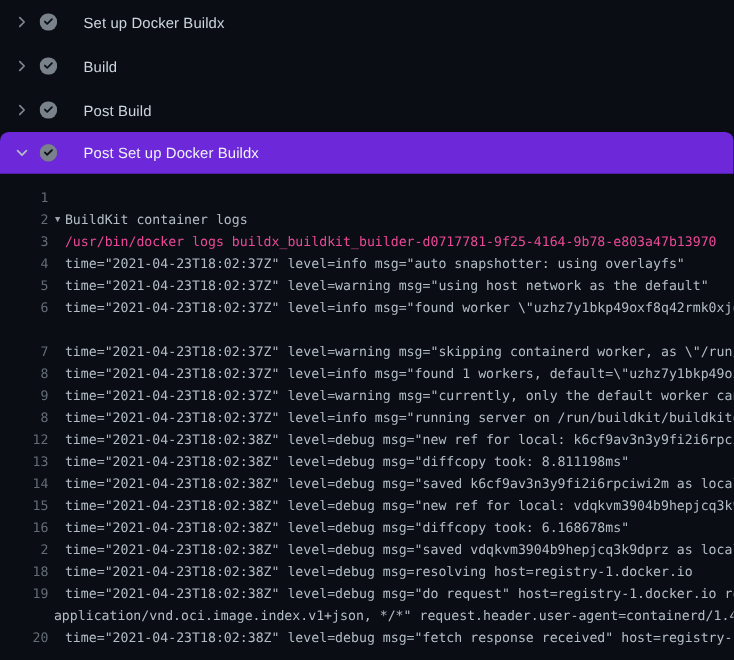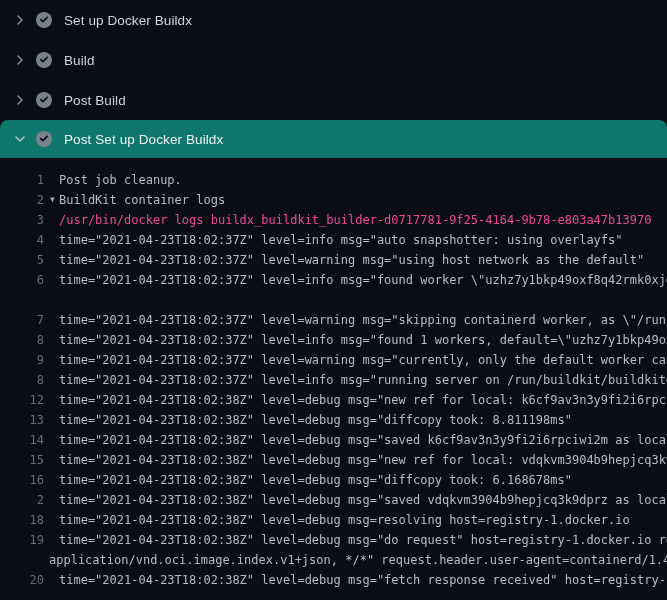--- a/index.html
+++ b/index.html
@@ -1,26 +1,26 @@
 <!DOCTYPE html>
 <html><head>
 <meta charset="utf-8">
 <style>
   html,body{margin:0;padding:0;background:#0a0e14;}
   body{width:667px;height:600px;overflow:hidden;font-family:"Liberation Sans",sans-serif;}
 
   
   .steps{width:667px;}
   .step-row{height:40px;display:flex;align-items:center;padding-left:12px;box-sizing:border-box;cursor:pointer;}
-  .step-row.expanded{height:38px;background:#0f766e;border-radius:8px 8px 0 0;}
+  .step-row.expanded{height:38px;background:#6d28d9;border-radius:8px 8px 0 0;}
   .chev{width:16px;height:16px;display:flex;align-items:center;justify-content:center;flex:0 0 16px;}
   .chev svg{display:block;}
   .status{width:16px;height:16px;flex:0 0 16px;margin-left:8px;}
   .status svg{display:block;}
-  .step-title{margin-left:12px;font-size:13.5px;color:#cdd5dd;letter-spacing:.1px;}
+  .step-title{margin-left:24px;font-size:13.5px;color:#cdd5dd;letter-spacing:.1px;}
   .step-row.expanded .step-title{color:#eef2f6;}
 
   
   .log{padding-top:12px;font-family:"DejaVu Sans Mono","Liberation Mono",monospace;font-size:12px;line-height:20px;}
   .log-line{display:flex;height:20px;width:667px;overflow:hidden;white-space:pre;}
   .num{flex:0 0 44px;width:44px;text-align:right;color:#646c76;text-decoration:none;cursor:pointer;}
   .txt{flex:0 0 auto;padding-left:15px;color:#b4bdc6;position:relative;}
   .log-line.wrap .txt{padding-left:5px;}
   .log-line.command .txt{color:#ec4899;font-weight:normal;}
   .log-line.group .txt{cursor:pointer;}
@@ -81,21 +81,21 @@
       <span class="status">
         <svg width="16" height="16" viewBox="0 0 16 16">
           <circle cx="8" cy="8" r="8" fill="#79818b"></circle>
           <path d="M11.2 5.4L6.9 9.7 4.8 7.6" stroke="#0d1117" stroke-width="1.7" fill="none" stroke-linecap="round" stroke-linejoin="round"></path>
         </svg>
       </span>
       <span class="step-title">Post Set up Docker Buildx</span>
     </div>
   </div>
 <div class="log">
-    <div class="log-line plain"><a class="num">1</a><span class="txt">Post job cleanup.</span></div>
+    <div class="log-line plain"><a class="num">1</a></div>
     <div class="log-line group"><a class="num">2</a><span class="txt"><span class="marker">▼</span>BuildKit container logs</span></div>
     <div class="log-line command"><a class="num">3</a><span class="txt">/usr/bin/docker logs buildx_buildkit_builder-d0717781-9f25-4164-9b78-e803a47b13970</span></div>
     <div class="log-line plain"><a class="num">4</a><span class="txt">time="2021-04-23T18:02:37Z" level=info msg="auto snapshotter: using overlayfs"</span></div>
     <div class="log-line plain"><a class="num">5</a><span class="txt">time="2021-04-23T18:02:37Z" level=warning msg="using host network as the default"</span></div>
     <div class="log-line plain"><a class="num">6</a><span class="txt">time="2021-04-23T18:02:37Z" level=info msg="found worker \"uzhz7y1bkp49oxf8q42rmk0xjd\"</span></div>
     <div class="log-line wrap"><a class="num"></a></div>
     <div class="log-line plain"><a class="num">7</a><span class="txt">time="2021-04-23T18:02:37Z" level=warning msg="skipping containerd worker, as \"/run/c"</span></div>
     <div class="log-line plain"><a class="num">8</a><span class="txt">time="2021-04-23T18:02:37Z" level=info msg="found 1 workers, default=\"uzhz7y1bkp49oxf"</span></div>
     <div class="log-line plain"><a class="num">9</a><span class="txt">time="2021-04-23T18:02:37Z" level=warning msg="currently, only the default worker can b"</span></div>
     <div class="log-line plain"><a class="num">8</a><span class="txt">time="2021-04-23T18:02:37Z" level=info msg="running server on /run/buildkit/buildkitd.s"</span></div>

